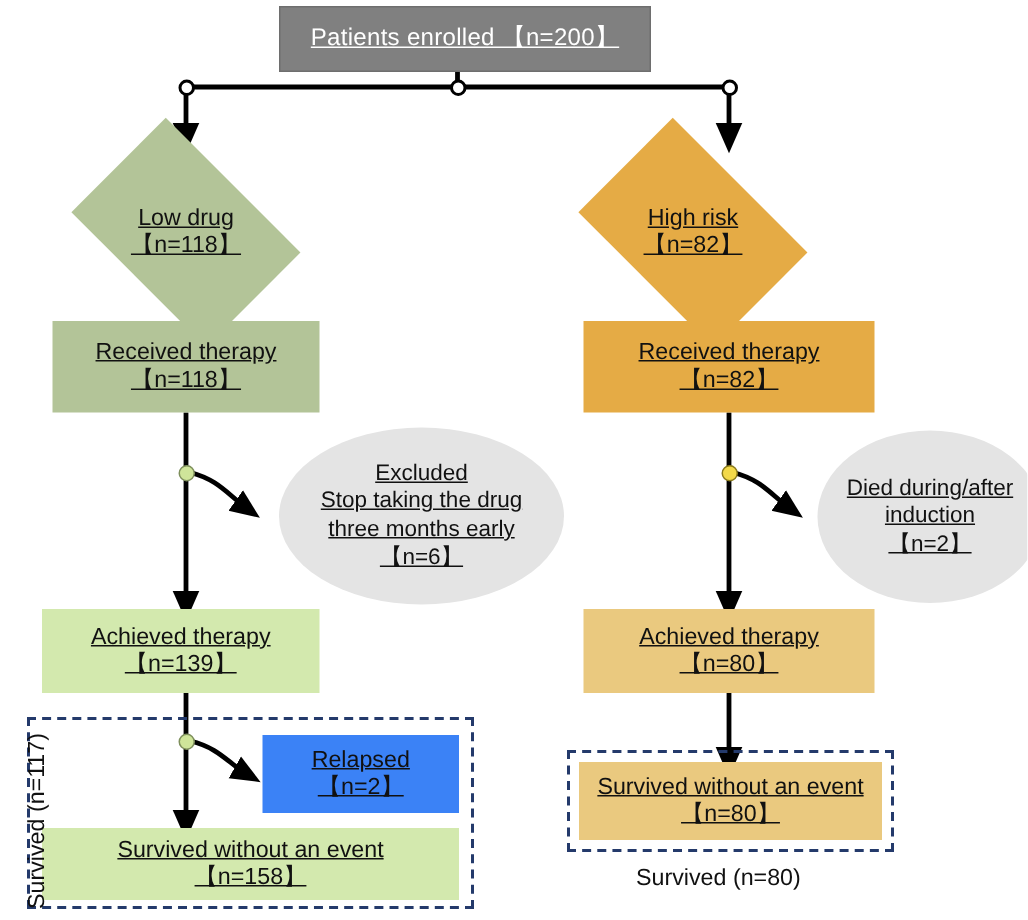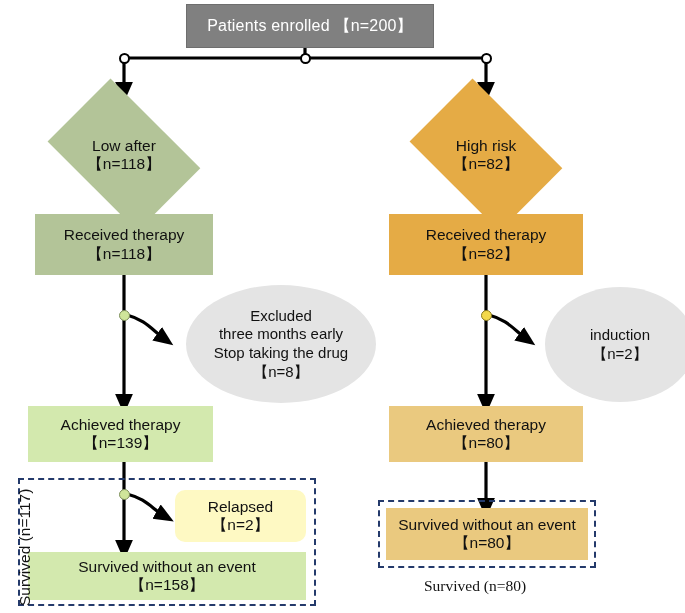--- a/index.html
+++ b/index.html
@@ -28,20 +28,21 @@
     display: flex;
     flex-direction: column;
     align-items: center;
     justify-content: center;
     text-align: right;
     color: #111111;
     font-size: 15.5px;
     line-height: 1.18;
     white-space: nowrap;
     z-index: 3;
+    text-decoration: underline;
   }
   .node .ln { display: block; }
 
   
   .box-enrolled {
     background: #808080;
     color: #ffffff;
     font-size: 16px;
     border: 1px solid #6e6e6e;
   }
@@ -62,21 +63,21 @@
     z-index: -1;
   }
   .dia-low .dia-shape { background: #b3c498; }
   .dia-high .dia-shape { background: #e5ab45; }
 
   
   .rect-green-dark { background: #b3c498; }
   .rect-green-light { background: #d3e9ae; }
   .rect-orange-dark { background: #e5ab45; }
   .rect-orange-light { background: #eac97f; }
-  .rect-gray { background: #fef9c3; border-radius: 10px; }
+  .rect-gray { background: #3b82f6; }
 
   
   .ellipse {
     background: #e4e4e4;
     border-radius: 50%;
     font-size: 15px;
     line-height: 1.24;
     z-index: 2;
   }
 
@@ -177,48 +178,49 @@
 
   <div class="dashed-frame" style="left:18px; top:478px; width:298px; height:128px;"></div>
   <div class="dashed-frame" style="left:378px; top:500px; width:218px; height:68px;"></div>
 
   <div class="node box-enrolled" style="left:186px; top:4px; width:248px; height:44px;">
     <span class="ln">Patients enrolled   【n=200】</span>
   </div>
 
   <div class="node diamond dia-low" style="left:34px; top:92px; width:180px; height:126px;">
     <div class="dia-shape"></div>
-    <span class="ln">Low after</span>
+    <span class="ln">Low drug</span>
     <span class="ln">【n=118】</span>
   </div>
 
-  <div class="node diamond dia-high" style="left:396px; top:92px; width:180px; height:126px;">
+  <div class="node diamond dia-high" style="left:372px; top:92px; width:180px; height:126px;">
     <div class="dia-shape"></div>
     <span class="ln">High risk</span>
     <span class="ln">【n=82】</span>
   </div>
 
   <div class="node rect-green-dark" style="left:35px; top:214px; width:178px; height:61px;">
     <span class="ln">Received therapy</span>
     <span class="ln">【n=118】</span>
   </div>
 
   <div class="node rect-orange-dark" style="left:389px; top:214px; width:194px; height:61px;">
     <span class="ln">Received therapy</span>
     <span class="ln">【n=82】</span>
   </div>
 
   <div class="node ellipse" style="left:186px; top:285px; width:190px; height:118px;">
     <span class="ln">Excluded</span>
+    <span class="ln">Stop taking the drug</span>
     <span class="ln">three months early</span>
-    <span class="ln">Stop taking the drug</span>
-    <span class="ln">【n=8】</span>
+    <span class="ln">【n=6】</span>
   </div>
 
   <div class="node ellipse" style="left:545px; top:287px; width:150px; height:115px;">
+    <span class="ln">Died during/after</span>
     <span class="ln">induction</span>
     <span class="ln">【n=2】</span>
   </div>
 
   <div class="node rect-green-light" style="left:28px; top:406px; width:185px; height:56px;">
     <span class="ln">Achieved therapy</span>
     <span class="ln">【n=139】</span>
   </div>
 
   <div class="node rect-orange-light" style="left:389px; top:406px; width:194px; height:56px;">
@@ -236,15 +238,15 @@
     <span class="ln">【n=158】</span>
   </div>
 
   <div class="node rect-orange-light" style="left:386px; top:508px; width:202px; height:52px;">
     <span class="ln">Survived without an event</span>
     <span class="ln">【n=80】</span>
   </div>
 
   <div class="caption caption-vertical" style="left:16px; top:606px;">Survived (n=117)</div>
 
-  <div class="caption" style="left:424px; top:577px;font-family:Liberation Serif, serif;">Survived (n=80)</div>
+  <div class="caption" style="left:424px; top:577px;">Survived (n=80)</div>
 
 </div>
 
 </body></html>

